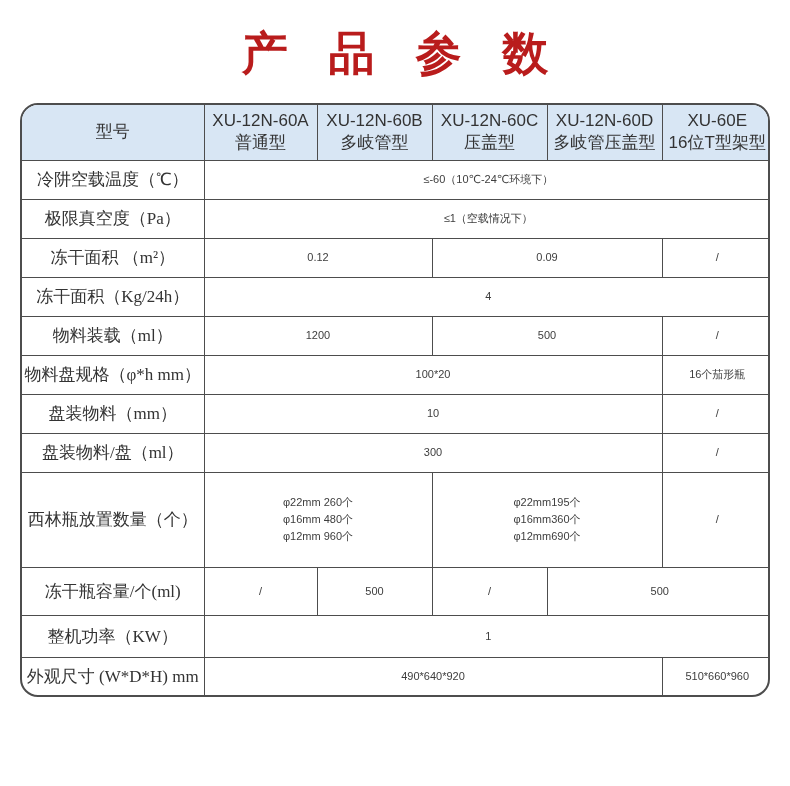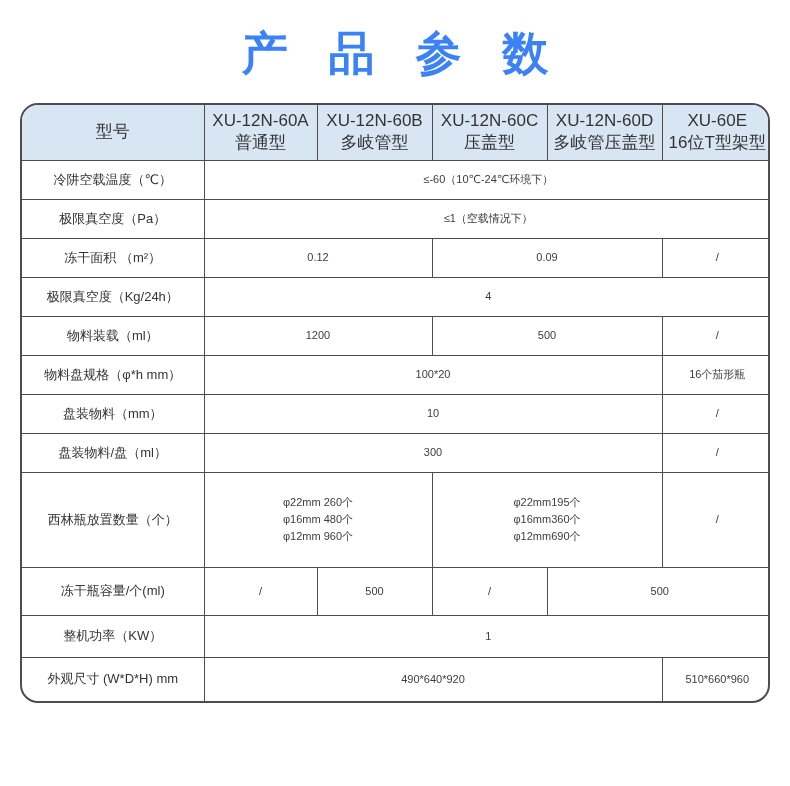--- a/index.html
+++ b/index.html
@@ -13,21 +13,21 @@
     width: 790px;
     height: 786px;
     background: #ffffff;
     overflow: hidden;
   }
   .page-title {
     margin-top: 26px;
     text-align: center;
     font-size: 46px;
     font-weight: bold;
-    color: #3b82f6;
+    color: #b91c1c;
     letter-spacing: 14px;
     text-indent: 14px; 
     line-height: 1.2;
   }
   .table-wrap {
     width: 750px;
     margin: 22px auto 0 auto;
     border: 2px solid #4d4d4d;
     border-radius: 18px;
     overflow: hidden;
@@ -54,25 +54,26 @@
     font-size: 17px;
     color: #333333;
     line-height: 1.32;
   }
   thead th .model-line { display: block; }
   thead th .variant-line { display: block; }
   tbody tr { height: 39px; }
   tbody tr.row-vials   { height: 95px; }
   tbody tr.row-bottle  { height: 48px; }
   tbody tr.row-power   { height: 42px; }
-  tbody tr.row-size    { height: 44px; }
+  tbody tr.row-size    { height: 38px; }
   td.row-label {
-    font-size: 13px;
+    font-size: 17px;
     color: #333333;
     padding: 4px 2px;
+    font-family: Liberation Serif, serif;
   }
   td.spec-value {
     font-size: 11px;
     color: #3d3d3d;
     white-space: pre-line;
     line-height: 1.55;
   }
 </style>
 </head>
 <body>
@@ -125,21 +126,21 @@
           <td class="row-label">极限真空度（Pa）</td>
           <td class="spec-value" colspan="5">≤1（空载情况下）</td>
         </tr>
         <tr>
           <td class="row-label">冻干面积 （m²）</td>
           <td class="spec-value" colspan="2">0.12</td>
           <td class="spec-value" colspan="2">0.09</td>
           <td class="spec-value" colspan="1">/</td>
         </tr>
         <tr>
-          <td class="row-label">极限真空度（Kg/24h）</td>
+          <td class="row-label">冻干面积（Kg/24h）</td>
           <td class="spec-value" colspan="5">4</td>
         </tr>
         <tr>
           <td class="row-label">物料装载（ml）</td>
           <td class="spec-value" colspan="2">1200</td>
           <td class="spec-value" colspan="2">500</td>
           <td class="spec-value" colspan="1">/</td>
         </tr>
         <tr>
           <td class="row-label">物料盘规格（φ*h mm）</td>

